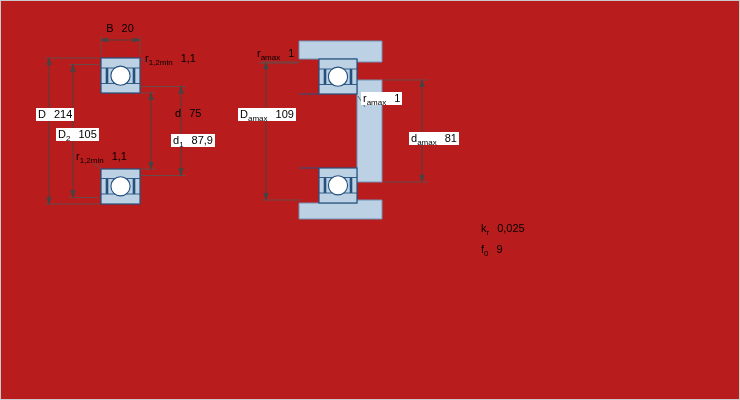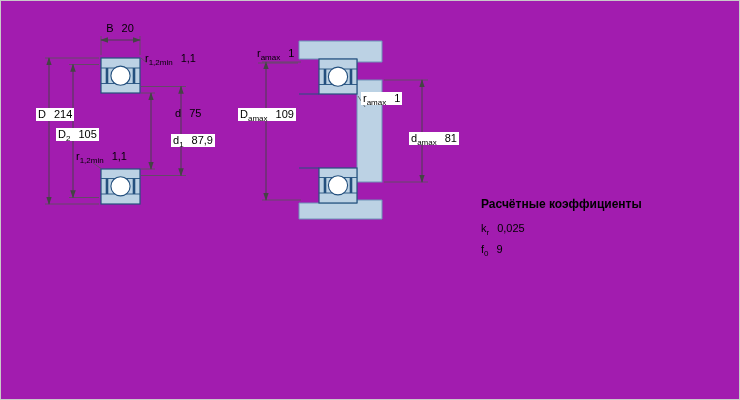--- a/index.html
+++ b/index.html
@@ -1,16 +1,16 @@
 <!DOCTYPE html>
 <html><head>
 <meta charset="utf-8">
 <style>
   html,body{margin:0;padding:0;background:#ffffff;}
-  .canvas{position:relative;width:740px;height:400px;background:#a21caf;border:1px solid #c9c9c9;
+  .canvas{position:relative;width:740px;height:400px;background:#b91c1c;border:1px solid #c9c9c9;
           box-sizing:border-box;font-family:"Liberation Sans",sans-serif;overflow:hidden;}
   svg{position:absolute;left:0;top:0;}
   .sect{stroke:#24507e;stroke-width:1.2;}
   .ringline{stroke:#24507e;stroke-width:0.9;}
   .ball{fill:#ffffff;stroke:#24507e;stroke-width:1.1;}
   .seal{stroke:#24507e;stroke-width:2.6;}
   .house{stroke:#6e93b8;stroke-width:1;}
   .thin2{stroke:#24507e;stroke-width:1;}
   .ext{stroke:#555555;stroke-width:0.8;fill:none;}
   .dimline{stroke:#444444;stroke-width:0.9;fill:none;}
@@ -168,21 +168,20 @@
   </div>
 
   <div class="lbl bg" style="left:360px;top:91px;">
     <span>r</span><sub>amax</sub><span class="val">1</span>
   </div>
 
   <div class="lbl bg" style="left:408px;top:131px;">
     <span>d</span><sub>amax</sub><span class="val">81</span>
   </div>
 
-  <div class="factors-title" style="left:480px;top:196px;">Расчётные коэффициенты</div>
 
   <div class="lbl" style="left:480px;top:221px;text-align:center;">
     <span>k</span><sub>r</sub><span class="val">0,025</span>
   </div>
 
   <div class="lbl" style="left:480px;top:242px;">
     <span>f</span><sub>0</sub><span class="val">9</span>
   </div>
 
 </div>

